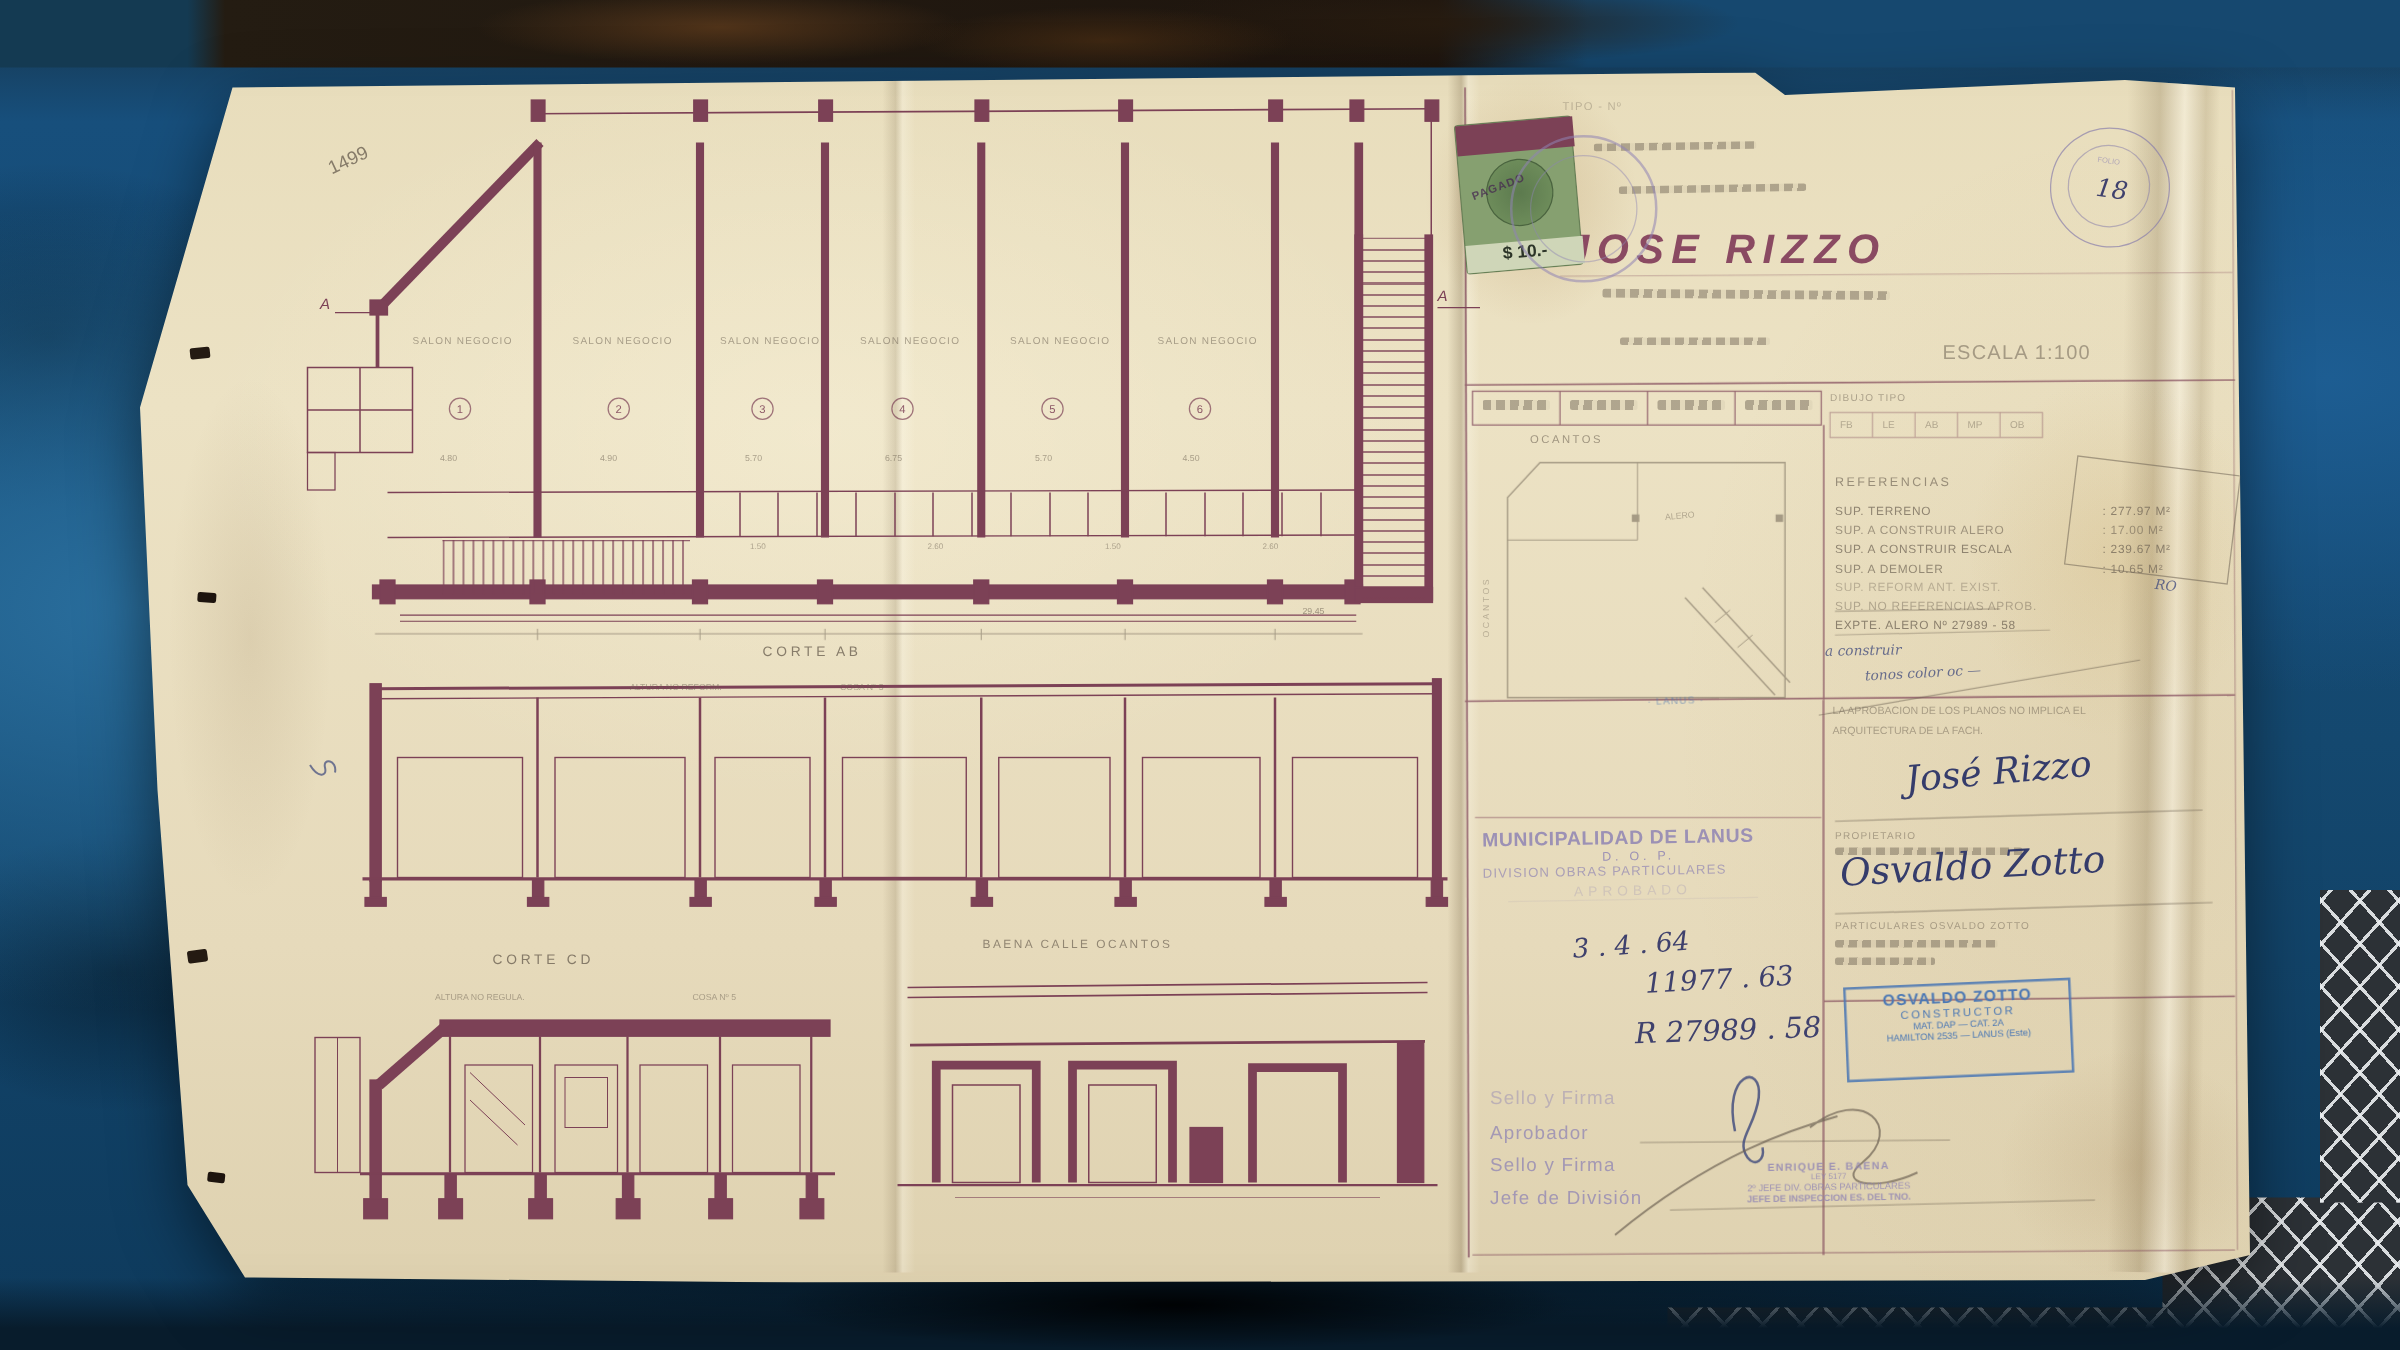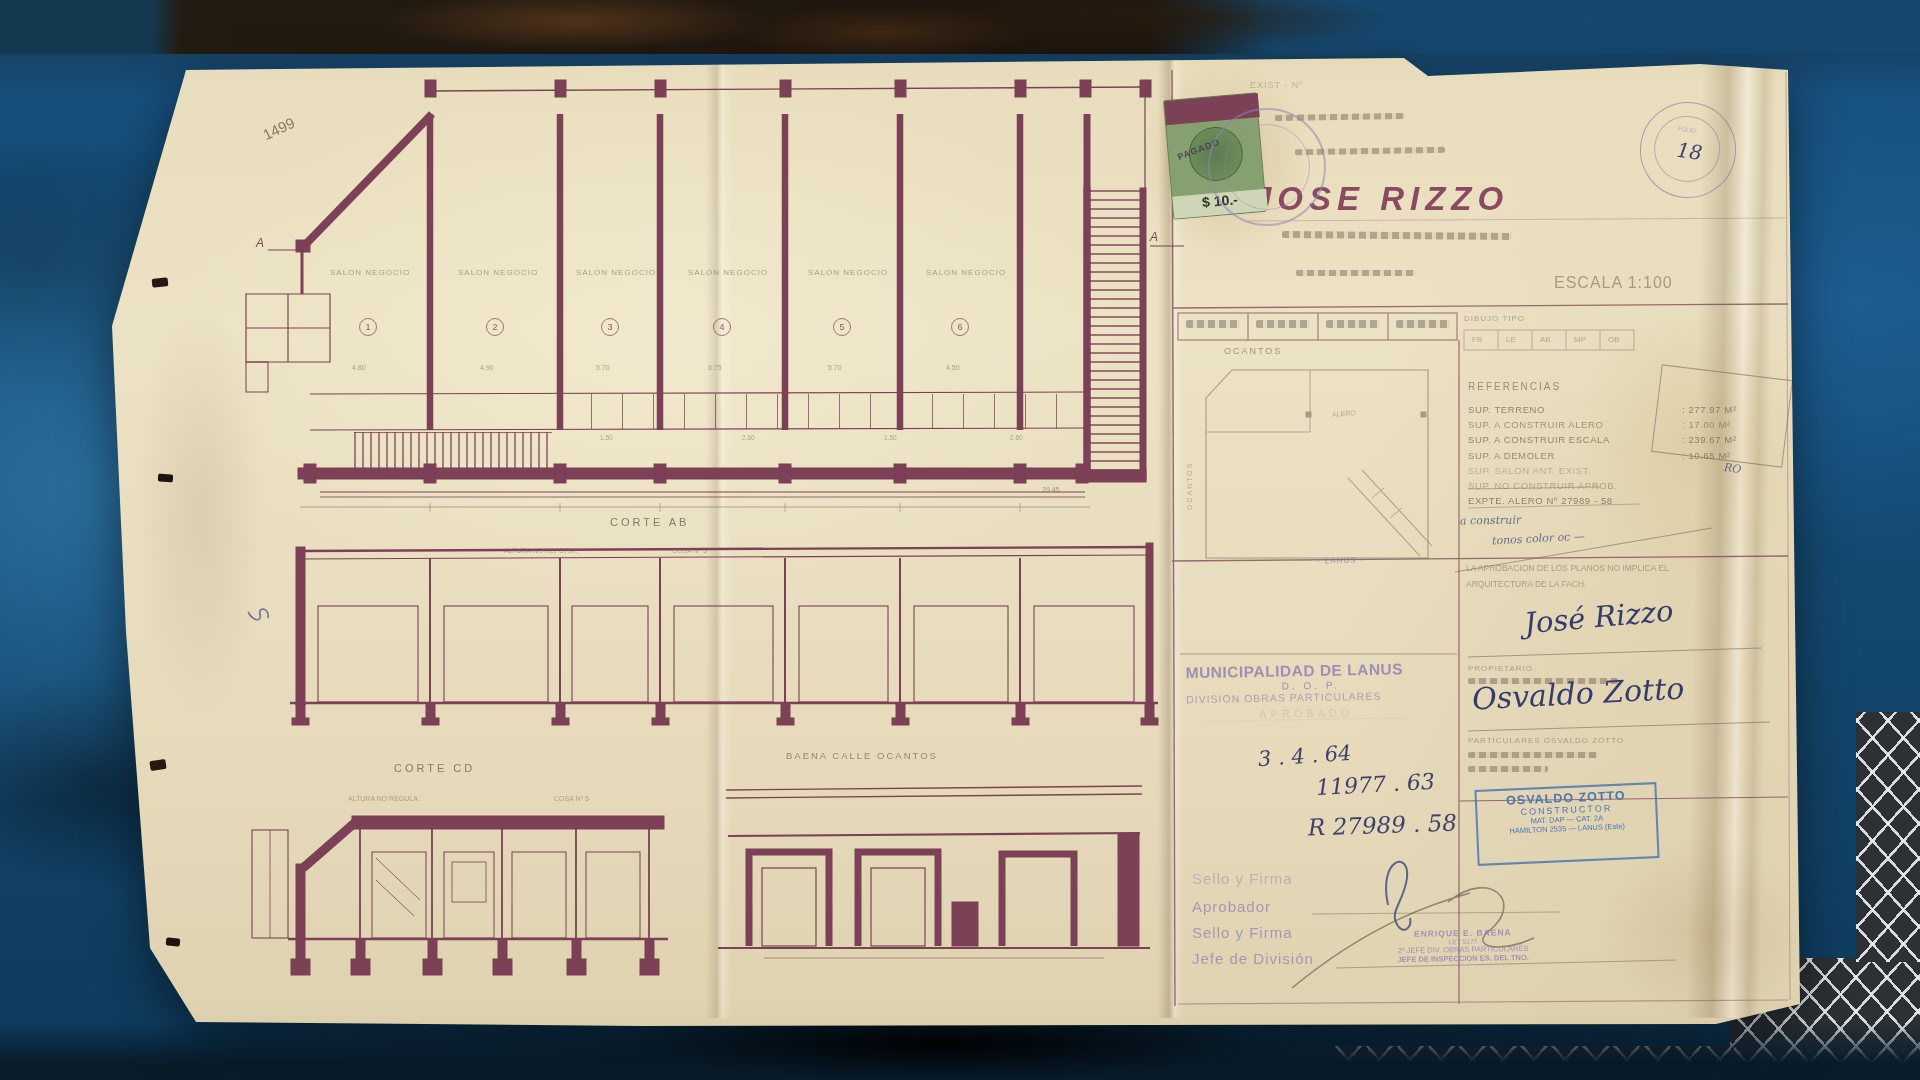--- a/index.html
+++ b/index.html
@@ -342,21 +342,21 @@
     <div class="abs pencil" style="left:610px;top:516px;font-size:11px;letter-spacing:3px;opacity:.8">CORTE AB</div>
     <div class="abs pencil" style="left:504px;top:547px;font-size:7px;opacity:.5">ALTURA NO REFORM.</div>
     <div class="abs pencil" style="left:672px;top:547px;font-size:7px;opacity:.5">COSA Nº 5</div>
 
     <div class="abs pencil" style="left:394px;top:762px;font-size:11px;letter-spacing:3px;opacity:.8">CORTE CD</div>
     <div class="abs pencil" style="left:348px;top:795px;font-size:7px;opacity:.5">ALTURA NO REGULA.</div>
     <div class="abs pencil" style="left:554px;top:795px;font-size:7px;opacity:.5">COSA Nº 5</div>
 
     <div class="abs pencil" style="left:786px;top:750px;font-size:9.5px;letter-spacing:2px;opacity:.7">BAENA CALLE OCANTOS</div>
 
-    <div class="abs pencil" style="left:1250px;top:80px;font-size:9px;opacity:.35;letter-spacing:1px">EXIST - Nº</div>
+    <div class="abs pencil" style="left:1250px;top:80px;font-size:9px;opacity:.35;letter-spacing:1px">TIPO - Nº</div>
     <div class="abs sq" style="left:1275px;top:114px;width:130px;height:6px;transform:rotate(-1deg)"></div>
     <div class="abs sq" style="left:1295px;top:148px;width:150px;height:6px;transform:rotate(-1deg)"></div>
 
     <div class="abs marker" style="left:1253px;top:180px;font-size:33px">JOSE RIZZO</div>
 
     <div class="abs sq" style="left:1282px;top:232px;width:230px;height:7px;transform:rotate(.5deg)"></div>
     <div class="abs sq" style="left:1296px;top:270px;width:120px;height:6px"></div>
     <div class="abs pencil" style="left:1554px;top:274px;font-size:16px;letter-spacing:1px;opacity:.55">ESCALA 1:100</div>
 
     <div class="abs sq" style="left:1186px;top:320px;width:54px;height:8px"></div>
@@ -375,22 +375,22 @@
     <div class="abs pencil" style="left:1332px;top:410px;font-size:7px;opacity:.45;transform:rotate(-5deg)">ALERO</div>
     <div class="abs pencil" style="left:1186px;top:510px;font-size:7px;opacity:.4;letter-spacing:2px;transform:rotate(-90deg);transform-origin:left top">OCANTOS</div>
     <div class="abs stampB" style="left:1318px;top:556px;font-size:8px;opacity:.55;letter-spacing:1px;transform:rotate(-2deg);position:absolute">· LANUS ·</div>
 
     <div class="abs pencil" style="left:1468px;top:381px;font-size:10px;letter-spacing:2px;opacity:.65">REFERENCIAS</div>
     <div class="abs" style="left:1468px;top:404px">
       <div class="refrow" style="opacity:.72"><span class="lab">SUP. TERRENO</span><span>: 277.97 M²</span></div>
       <div class="refrow" style="opacity:.6"><span class="lab">SUP. A CONSTRUIR ALERO</span><span>: 17.00 M²</span></div>
       <div class="refrow" style="opacity:.72"><span class="lab">SUP. A CONSTRUIR ESCALA</span><span>: 239.67 M²</span></div>
       <div class="refrow" style="opacity:.68"><span class="lab">SUP. A DEMOLER</span><span>: 10.65 M²</span></div>
-      <div class="refrow" style="opacity:.38"><span class="lab">SUP. SALON ANT. EXIST.</span></div>
-      <div class="refrow" style="opacity:.45"><span class="lab">SUP. NO CONSTRUIR APROB.</span></div>
+      <div class="refrow" style="opacity:.38"><span class="lab">SUP. REFORM ANT. EXIST.</span></div>
+      <div class="refrow" style="opacity:.45"><span class="lab">SUP. NO REFERENCIAS APROB.</span></div>
       <div class="refrow" style="opacity:.75"><span class="lab">EXPTE. ALERO Nº 27989 - 58</span></div>
     </div>
 
     <div class="abs" style="left:1656px;top:372px;width:132px;height:88px;border:1.5px solid rgba(110,99,84,.55);transform:rotate(7deg)"></div>
     <div class="abs script" style="left:1460px;top:514px;font-size:11px;opacity:.75;transform:rotate(-1deg)">a construir</div>
     <div class="abs script" style="left:1492px;top:532px;font-size:11px;opacity:.75;transform:rotate(-3deg)">tonos color  oc —</div>
     <div class="abs script" style="left:1724px;top:462px;font-size:11px;opacity:.75;transform:rotate(6deg)">RO</div>
 
     <div class="abs pencil" style="left:1466px;top:563px;font-size:8.5px;opacity:.5">LA APROBACION DE LOS PLANOS NO IMPLICA EL</div>
     <div class="abs pencil" style="left:1466px;top:579px;font-size:8.5px;opacity:.5">ARQUITECTURA DE LA FACH.</div>

